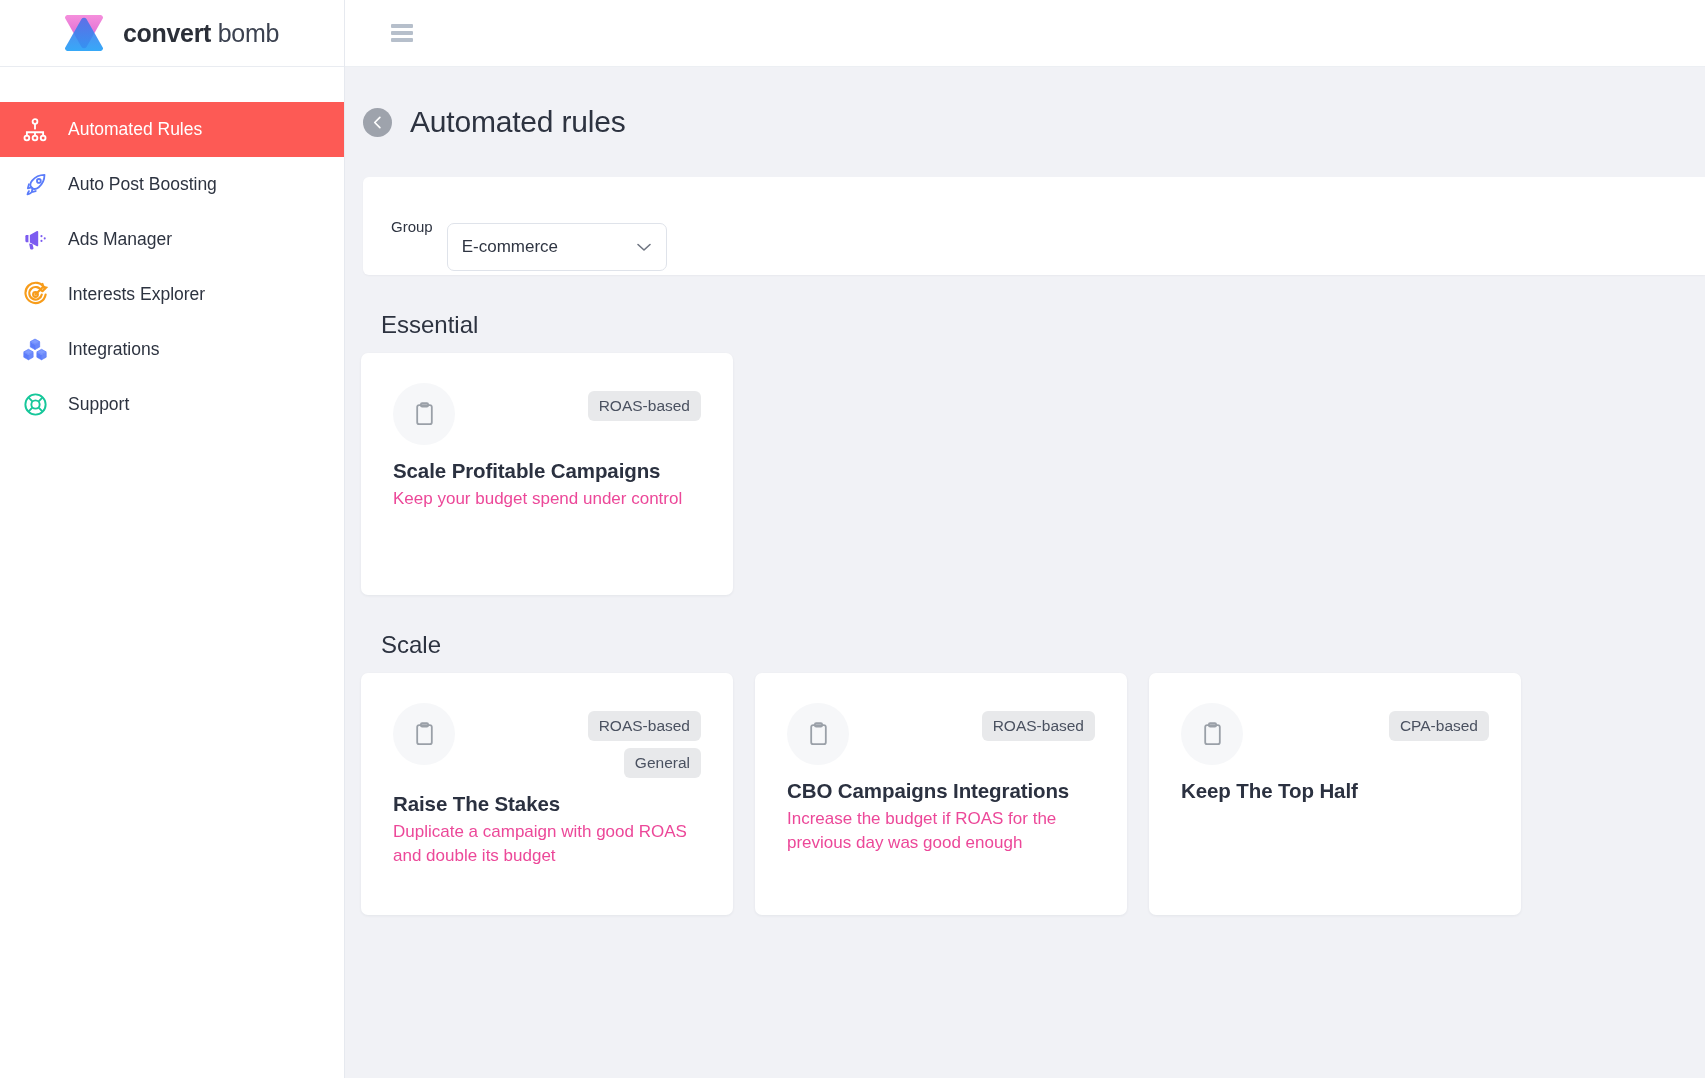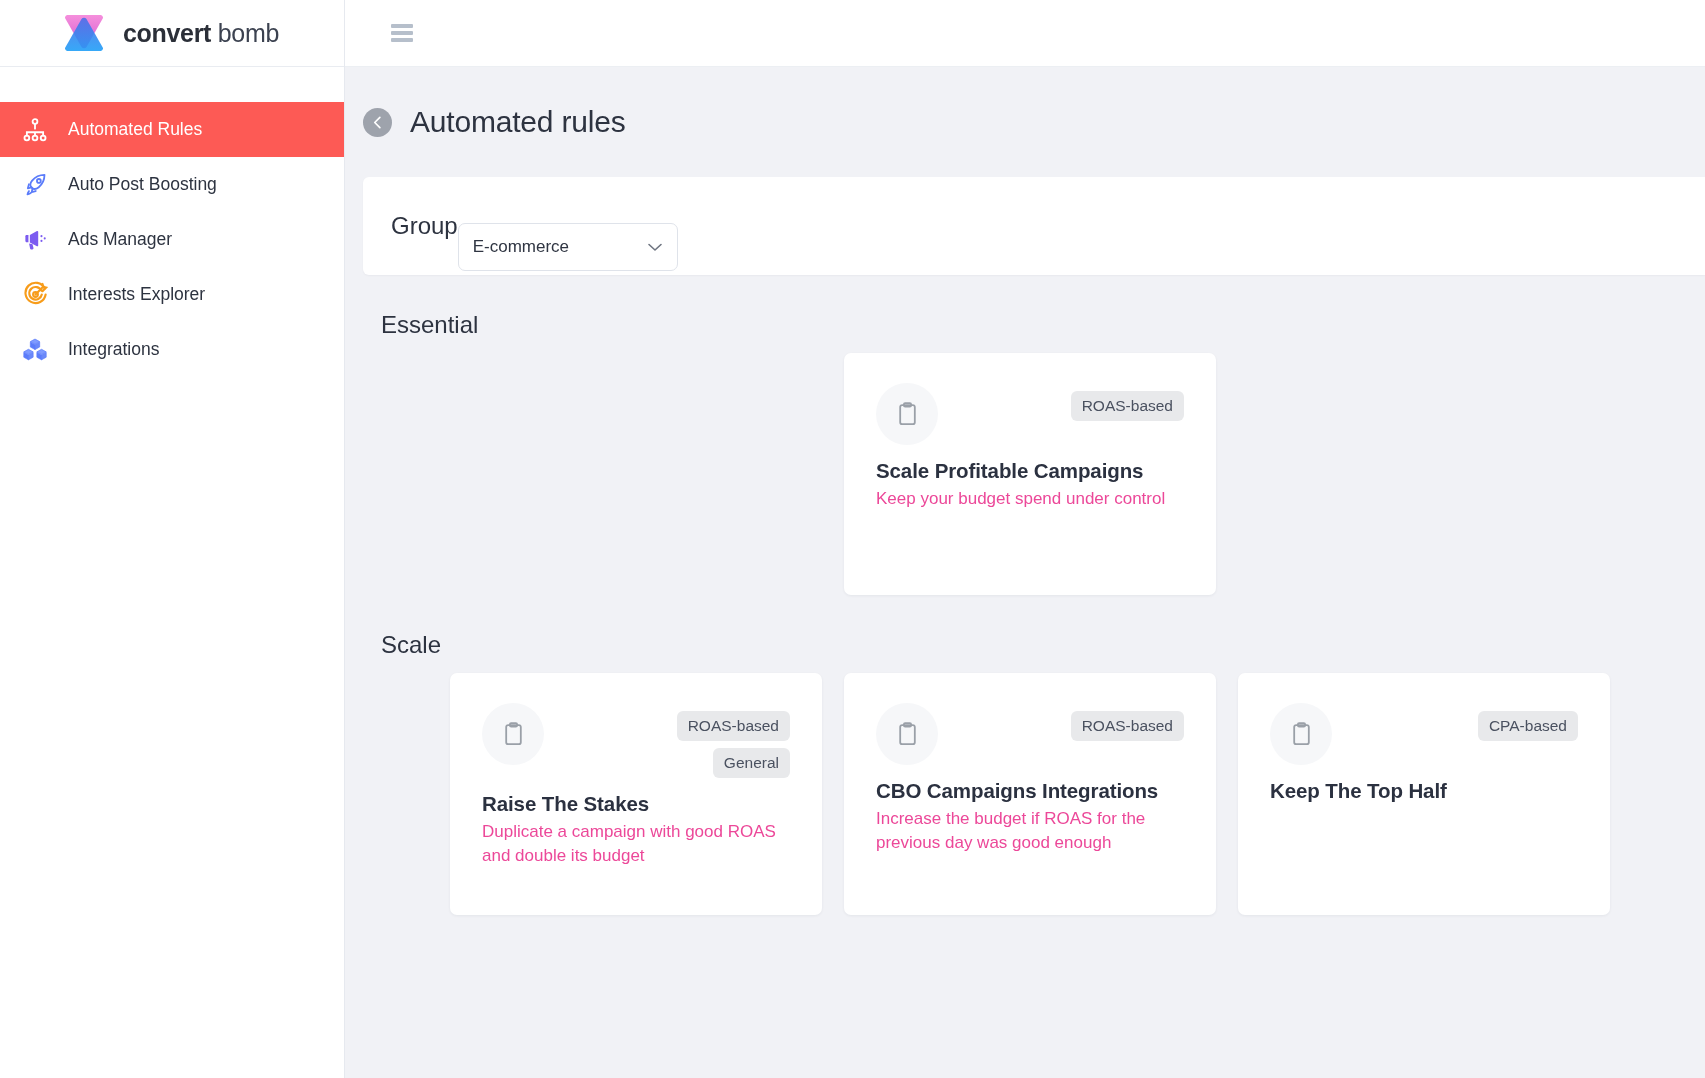--- a/index.html
+++ b/index.html
@@ -72,39 +72,39 @@
   .group-card {
     margin-top: 38px;
     margin-left: 18px;
     background: #ffffff;
     border-radius: 6px 0 0 6px;
     height: 98px;
     display: flex; align-items: center;
     padding-left: 28px;
     box-shadow: 0 1px 2px rgba(22,28,45,0.04);
   }
-  .group-label { font-size: 24px; color: #2d3340; }
+  .group-label { font-size: 15px; color: #2d3340; margin-right: 14px; }
   .select {
     width: 220px; height: 48px;
     border: 1px solid #dfe3ea; border-radius: 7px;
     background: #ffffff;
     display: flex; align-items: center; justify-content: space-between;
     padding: 0 14px 0 14px;
     cursor: pointer;
     margin-top: 42px;
   }
   .select-value { font-size: 17px; color: #2f3542; }
   .chev { width: 16px; height: 10px; flex: 0 0 16px; }
 
   .section-title {
     font-size: 24px; color: #2d3340; font-weight: 400;
     padding-left: 36px;
     margin-top: 36px; margin-bottom: 14px;
   }
-  .card-row { display: flex; gap: 22px; padding-left: 10px; justify-content: center; }
+  .card-row { display: flex; gap: 22px; padding-left: 16px; }
 
   .rule-card {
     width: 372px; flex: 0 0 372px;
     background: #ffffff;
     border-radius: 7px;
     padding: 30px 32px 30px 32px;
     box-shadow: 0 1px 3px rgba(22,28,45,0.06);
     cursor: pointer;
     min-height: 242px;
   }
@@ -220,20 +220,30 @@
             <path d="M2.4 14v4.2l4 2.2v-4.2l-4-2.2z" fill="#5b7cfa"></path>
             <path d="M10.4 14v4.2l-4 2.2v-4.2l4-2.2z" fill="#6b89f8"></path>
             <path d="M17.6 11.4l4 2.2-4 2.2-4-2.2 4-2.2z" fill="#7f9bff"></path>
             <path d="M13.6 14v4.2l4 2.2v-4.2l-4-2.2z" fill="#5b7cfa"></path>
             <path d="M21.6 14v4.2l-4 2.2v-4.2l4-2.2z" fill="#6b89f8"></path>
           </svg>
         </span>
         <span class="nav-label">Integrations</span>
       </div>
 
+      <div class="nav-item">
+        <span class="nav-icon">
+          <svg viewBox="0 0 24 24" width="27" height="27" fill="none" stroke="#16c79a" stroke-width="1.7">
+            <circle cx="12" cy="12" r="9"></circle>
+            <circle cx="12" cy="12" r="3.7"></circle>
+            <path d="M5.7 5.7l3.7 3.7M18.3 5.7l-3.7 3.7M5.7 18.3l3.7-3.7M18.3 18.3l-3.7-3.7"></path>
+          </svg>
+        </span>
+        <span class="nav-label">Support</span>
+      </div>
 
     </nav>
   </aside>
 
   <section class="main">
 
     <header class="topbar">
       <div class="hamburger">
         <i></i>
         <i></i>

